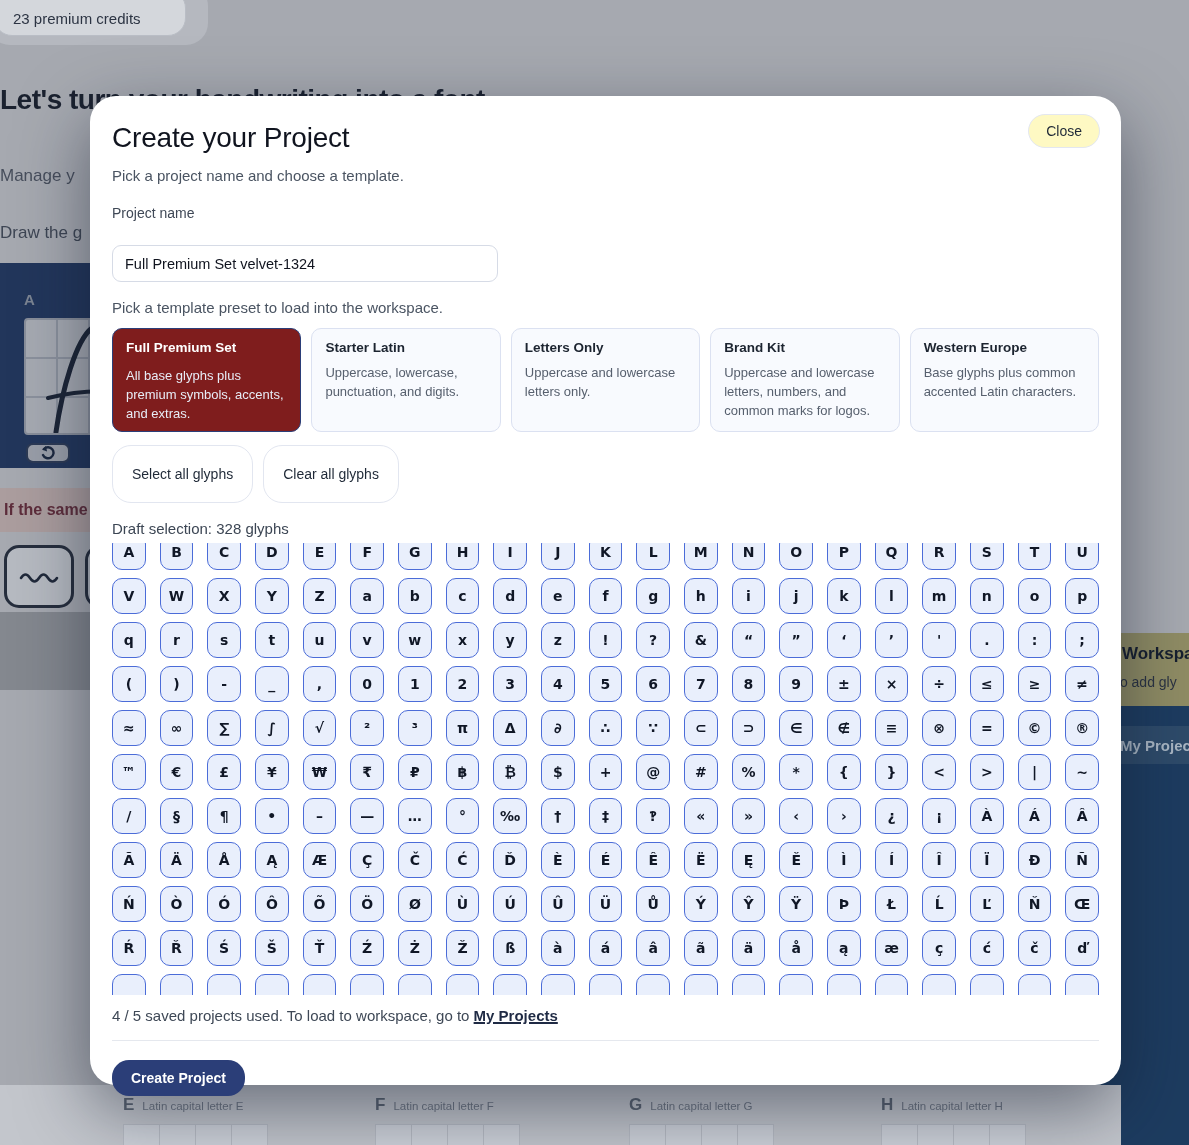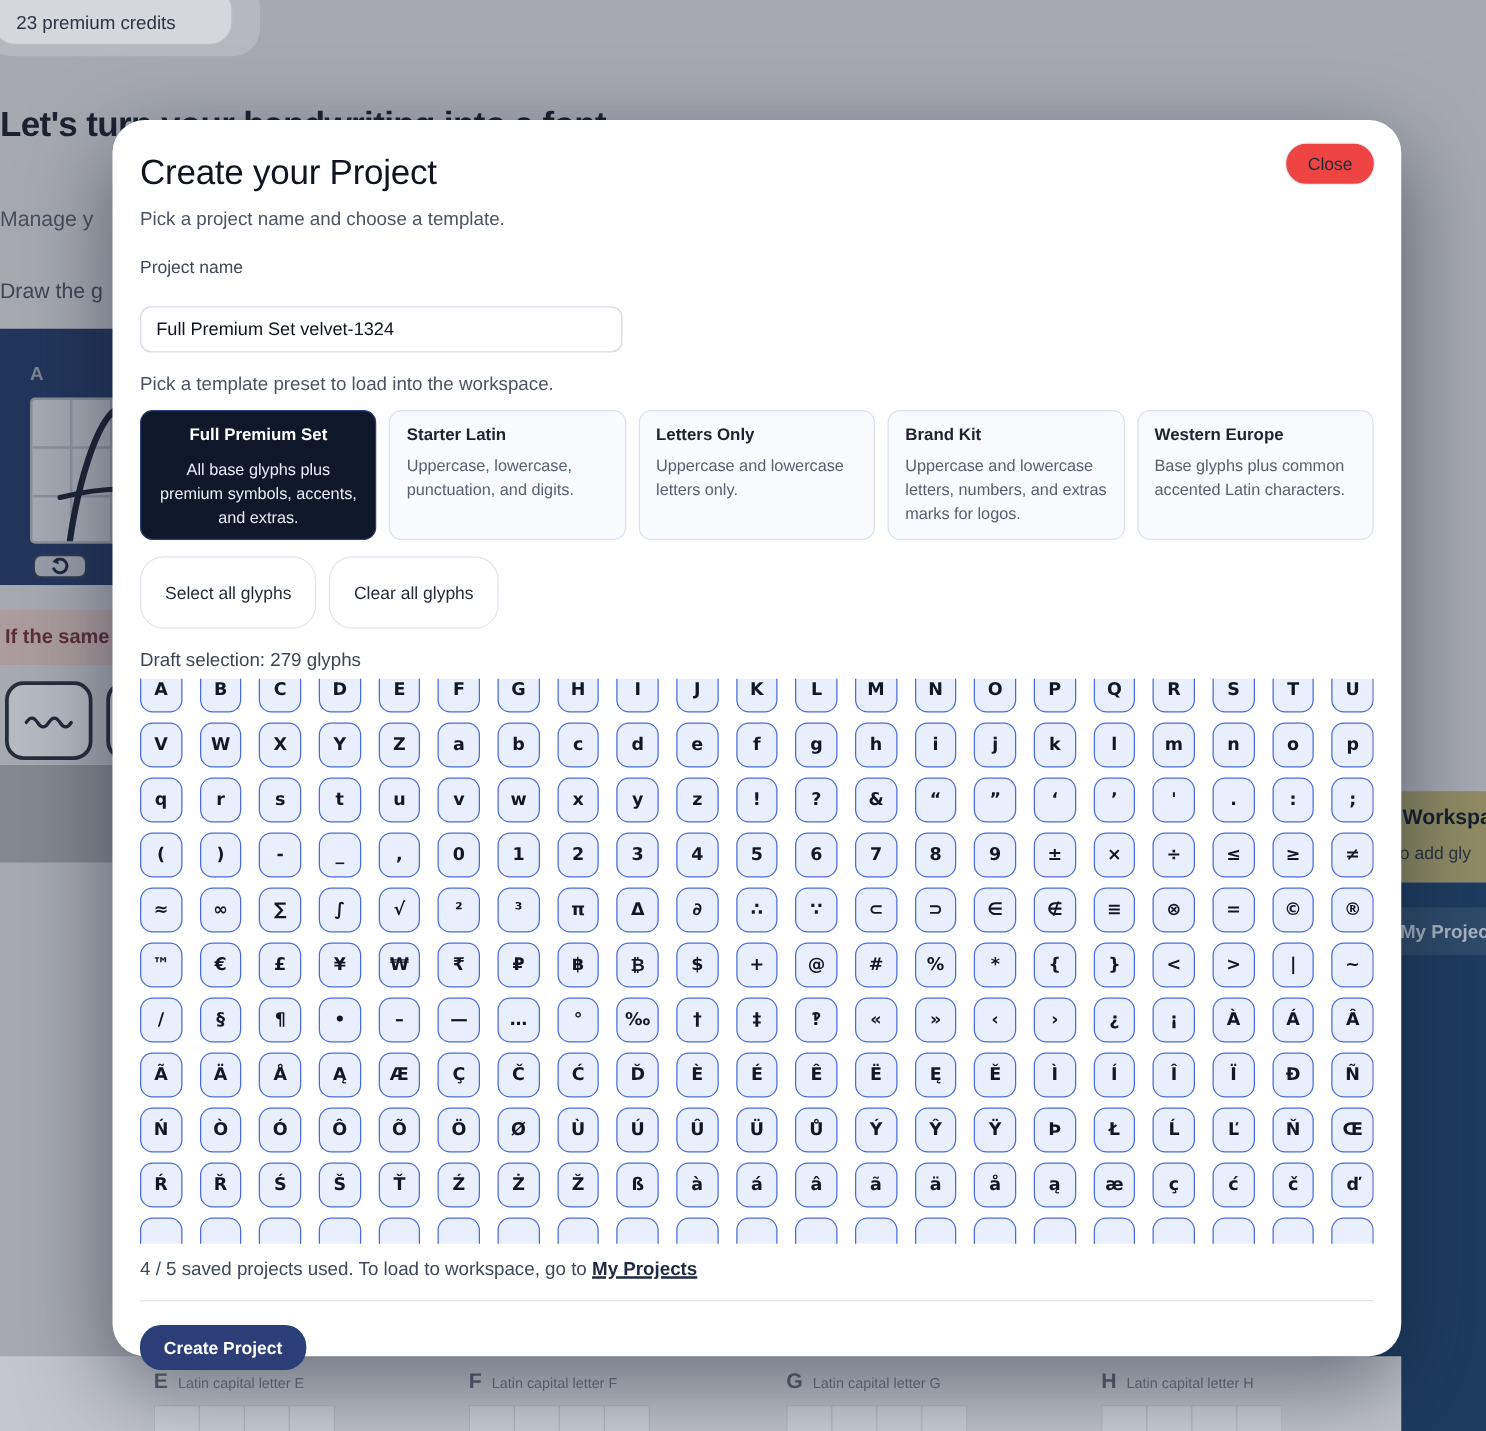--- a/index.html
+++ b/index.html
@@ -46,35 +46,35 @@
   .bd-cell .hdr { display:flex; align-items:baseline; gap:8px; white-space:nowrap; }
   .bd-cell .ltr { font-size:17px; font-weight:700; color:#5b6472; }
   .bd-cell .dsc { font-size:11.5px; color:#6e7683; }
   .bd-cell .boxes { display:flex; margin-top:9px; }
   .bd-cell .boxes div { width:37px; height:28px; background:#ced2d9; border:1px solid #b7bbc3; margin-right:-1px; }
 
   
   .modal { position:absolute; left:90px; top:96px; width:1031px; height:989px; background:#ffffff;
            border-radius:26px; box-shadow:0 24px 70px rgba(15,23,42,0.5); padding:26px 22px; z-index:10; }
   .modal h1 { font-size:28px; font-weight:400; color:#10141f; letter-spacing:-0.2px; }
-  .close-btn { position:absolute; right:21px; top:18px; padding:8px 17px; background:#ef4444;
+  .close-btn { position:absolute; right:21px; top:18px; padding:8px 17px; background:#fef9c3;
                border:1.5px solid #e3e7f0; border-radius:19px; font-size:14px; color:#1f2937; cursor:pointer;
                font-family:inherit; }
   .subtitle { margin-top:13px; font-size:15px; color:#4a5462; }
   .field-label { margin-top:21px; font-size:14px; color:#3f4856; }
   .name-input { display:block; margin-top:24px; width:386px; height:37px; border:1.5px solid #d6dbe6;
                 border-radius:9px; padding:0 12px; font-size:14.5px; color:#10141f; font-family:inherit; outline:none; }
   .prompt { margin-top:17px; font-size:15px; color:#4a5462; }
 
   .cards { margin-top:12px; display:flex; gap:10px; }
   .tcard { width:190px; height:104px; border:1.5px solid #dbe1f1; background:#f8fafe; border-radius:10px;
            padding:11px 13px; cursor:pointer; }
   .tcard .tname { font-size:13.5px; font-weight:700; color:#1c2430; }
   .tcard .tdesc { margin-top:9px; font-size:13px; line-height:1.45; color:#57606e; }
-  .tcard.selected { background:#0f172a; border-color:#2b3e78;text-align:center; }
+  .tcard.selected { background:#7f1d1d; border-color:#2b3e78; }
   .tcard.selected .tname { color:#ffffff; }
   .tcard.selected .tdesc { margin-top:12px; color:#e8ecf6; }
 
   .pillrow { margin-top:13px; display:flex; gap:10px; }
   .pill { padding:20px 19px; background:#fff; border:1.5px solid #e2e6f0; border-radius:19px;
           font-size:14px; color:#1f2937; cursor:pointer; font-family:inherit; }
   .draft { margin-top:17px; font-size:15px; color:#3c4654; }
 
   .glyph-grid { margin-top:6px; height:452px; overflow:hidden; }
   .glyph-grid-inner { margin-top:-9px; }
@@ -212,34 +212,34 @@
       <div class="tcard">
         <div class="tname">Starter Latin</div>
         <div class="tdesc">Uppercase, lowercase, punctuation, and digits.</div>
       </div>
       <div class="tcard">
         <div class="tname">Letters Only</div>
         <div class="tdesc">Uppercase and lowercase letters only.</div>
       </div>
       <div class="tcard">
         <div class="tname">Brand Kit</div>
-        <div class="tdesc">Uppercase and lowercase letters, numbers, and extras marks for logos.</div>
+        <div class="tdesc">Uppercase and lowercase letters, numbers, and common marks for logos.</div>
       </div>
       <div class="tcard">
         <div class="tname">Western Europe</div>
         <div class="tdesc">Base glyphs plus common accented Latin characters.</div>
       </div>
     </div>
 
     <div class="pillrow">
       <button class="pill">Select all glyphs</button>
       <button class="pill">Clear all glyphs</button>
     </div>
 
-    <div class="draft">Draft selection: 279 glyphs</div>
+    <div class="draft">Draft selection: 328 glyphs</div>
 
     <div class="glyph-grid">
       <div class="glyph-grid-inner">
           <div class="glyph-row">
             <button class="glyph-cell">A</button>
             <button class="glyph-cell">B</button>
             <button class="glyph-cell">C</button>
             <button class="glyph-cell">D</button>
             <button class="glyph-cell">E</button>
             <button class="glyph-cell">F</button>

